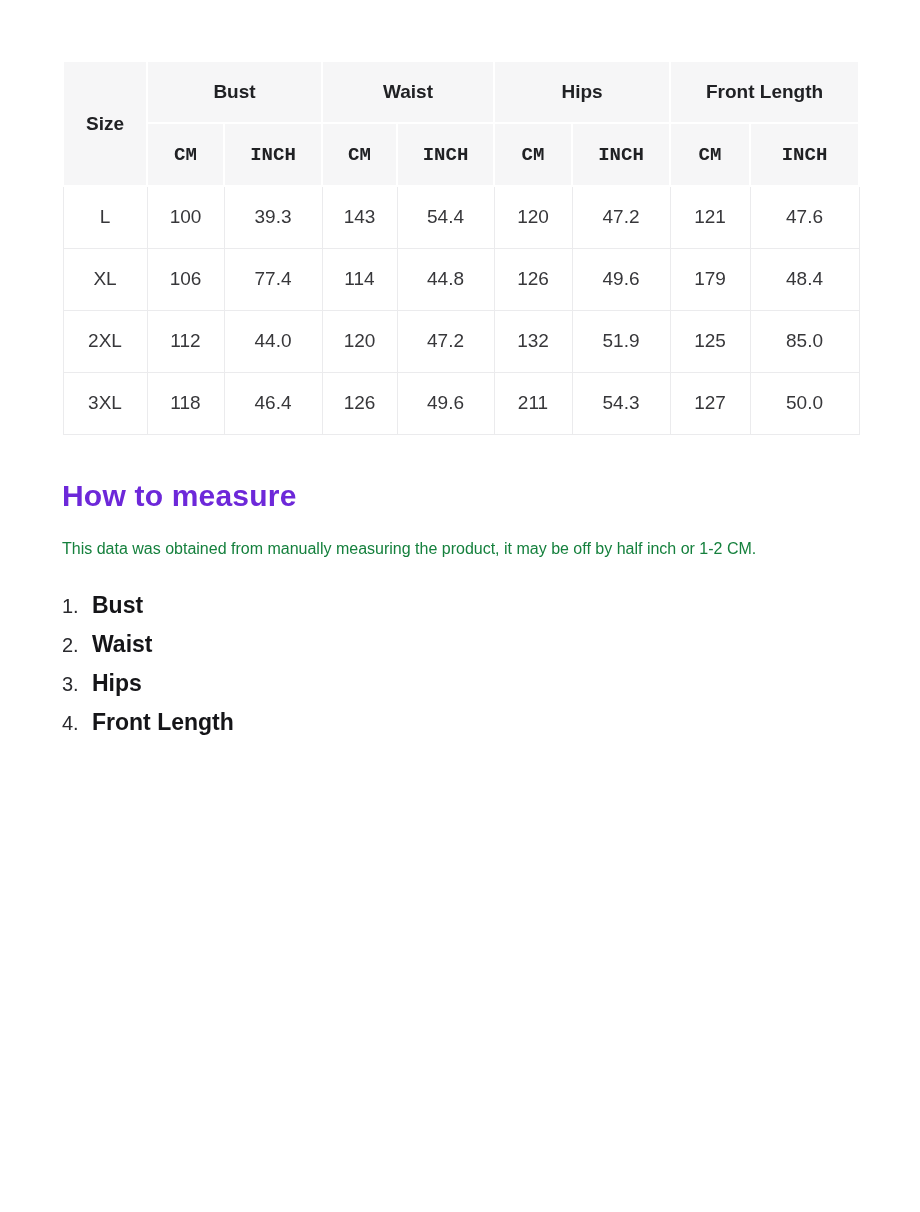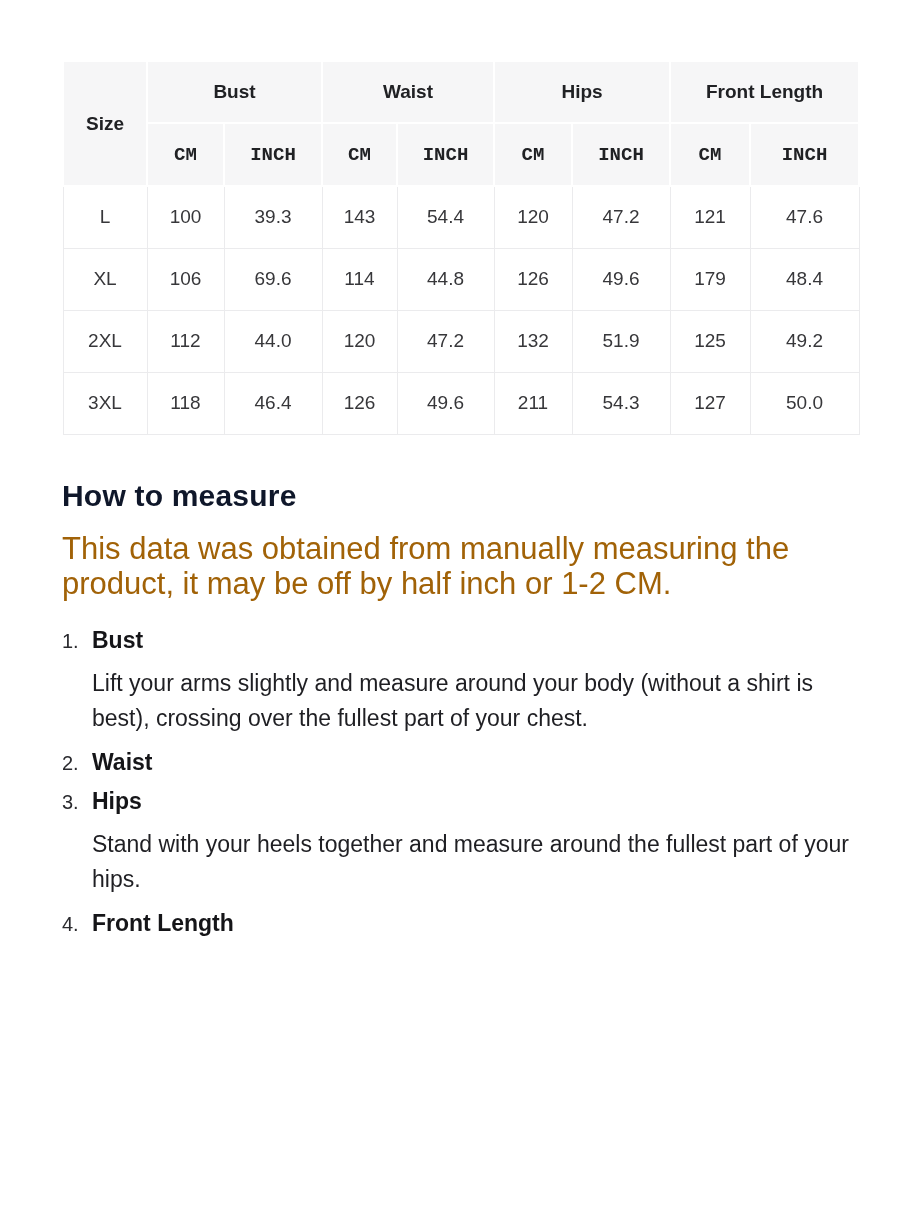--- a/index.html
+++ b/index.html
@@ -39,28 +39,28 @@
     vertical-align: middle;
     height: 62px;
   }
   table.size-chart thead tr.group-row th { height: 62px; }
   table.size-chart thead tr.unit-row th { height: 63px; font-family: Liberation Mono, monospace; }
 
   
   .htm-heading {
     font-size: 30px;
     font-weight: 700;
-    color: #0f172a;
+    color: #6d28d9;
     letter-spacing: 0.2px;
     margin-bottom: 18px;
   }
   .htm-intro {
-    font-size: 31px;
+    font-size: 16px;
     line-height: 35px;
-    color: #a16207;
+    color: #15803d;
     margin-bottom: 26px;
     max-width: 800px;
   }
   .steps { }
   .step { margin-bottom: 10px; }
   .step-head {
     display: flex;
     align-items: baseline;
     margin-bottom: 12px;
   }
@@ -128,38 +128,38 @@
         <td>143</td>
         <td>54.4</td>
         <td>120</td>
         <td>47.2</td>
         <td>121</td>
         <td>47.6</td>
       </tr>
       <tr>
         <td>XL</td>
         <td>106</td>
-        <td>69.6</td>
+        <td>77.4</td>
         <td>114</td>
         <td>44.8</td>
         <td>126</td>
         <td>49.6</td>
         <td>179</td>
         <td>48.4</td>
       </tr>
       <tr>
         <td>2XL</td>
         <td>112</td>
         <td>44.0</td>
         <td>120</td>
         <td>47.2</td>
         <td>132</td>
         <td>51.9</td>
         <td>125</td>
-        <td>49.2</td>
+        <td>85.0</td>
       </tr>
       <tr>
         <td>3XL</td>
         <td>118</td>
         <td>46.4</td>
         <td>126</td>
         <td>49.6</td>
         <td>211</td>
         <td>54.3</td>
         <td>127</td>
@@ -171,36 +171,34 @@
   <h2 class="htm-heading">How to measure</h2>
   <p class="htm-intro">This data was obtained from manually measuring the product, it may be off by half inch or 1-2 CM.</p>
 
   <div class="steps">
 
     <div class="step">
       <div class="step-head">
         <span class="step-number">1.</span>
         <span class="step-title">Bust</span>
       </div>
-      <p class="step-desc">Lift your arms slightly and measure around your body (without a shirt is best), crossing over the fullest part of your chest.</p>
     </div>
 
     <div class="step">
       <div class="step-head">
         <span class="step-number">2.</span>
         <span class="step-title">Waist</span>
       </div>
     </div>
 
     <div class="step">
       <div class="step-head">
         <span class="step-number">3.</span>
         <span class="step-title">Hips</span>
       </div>
-      <p class="step-desc">Stand with your heels together and measure around the fullest part of your hips.</p>
     </div>
 
     <div class="step">
       <div class="step-head">
         <span class="step-number">4.</span>
         <span class="step-title">Front Length</span>
       </div>
     </div>
 
   </div>

